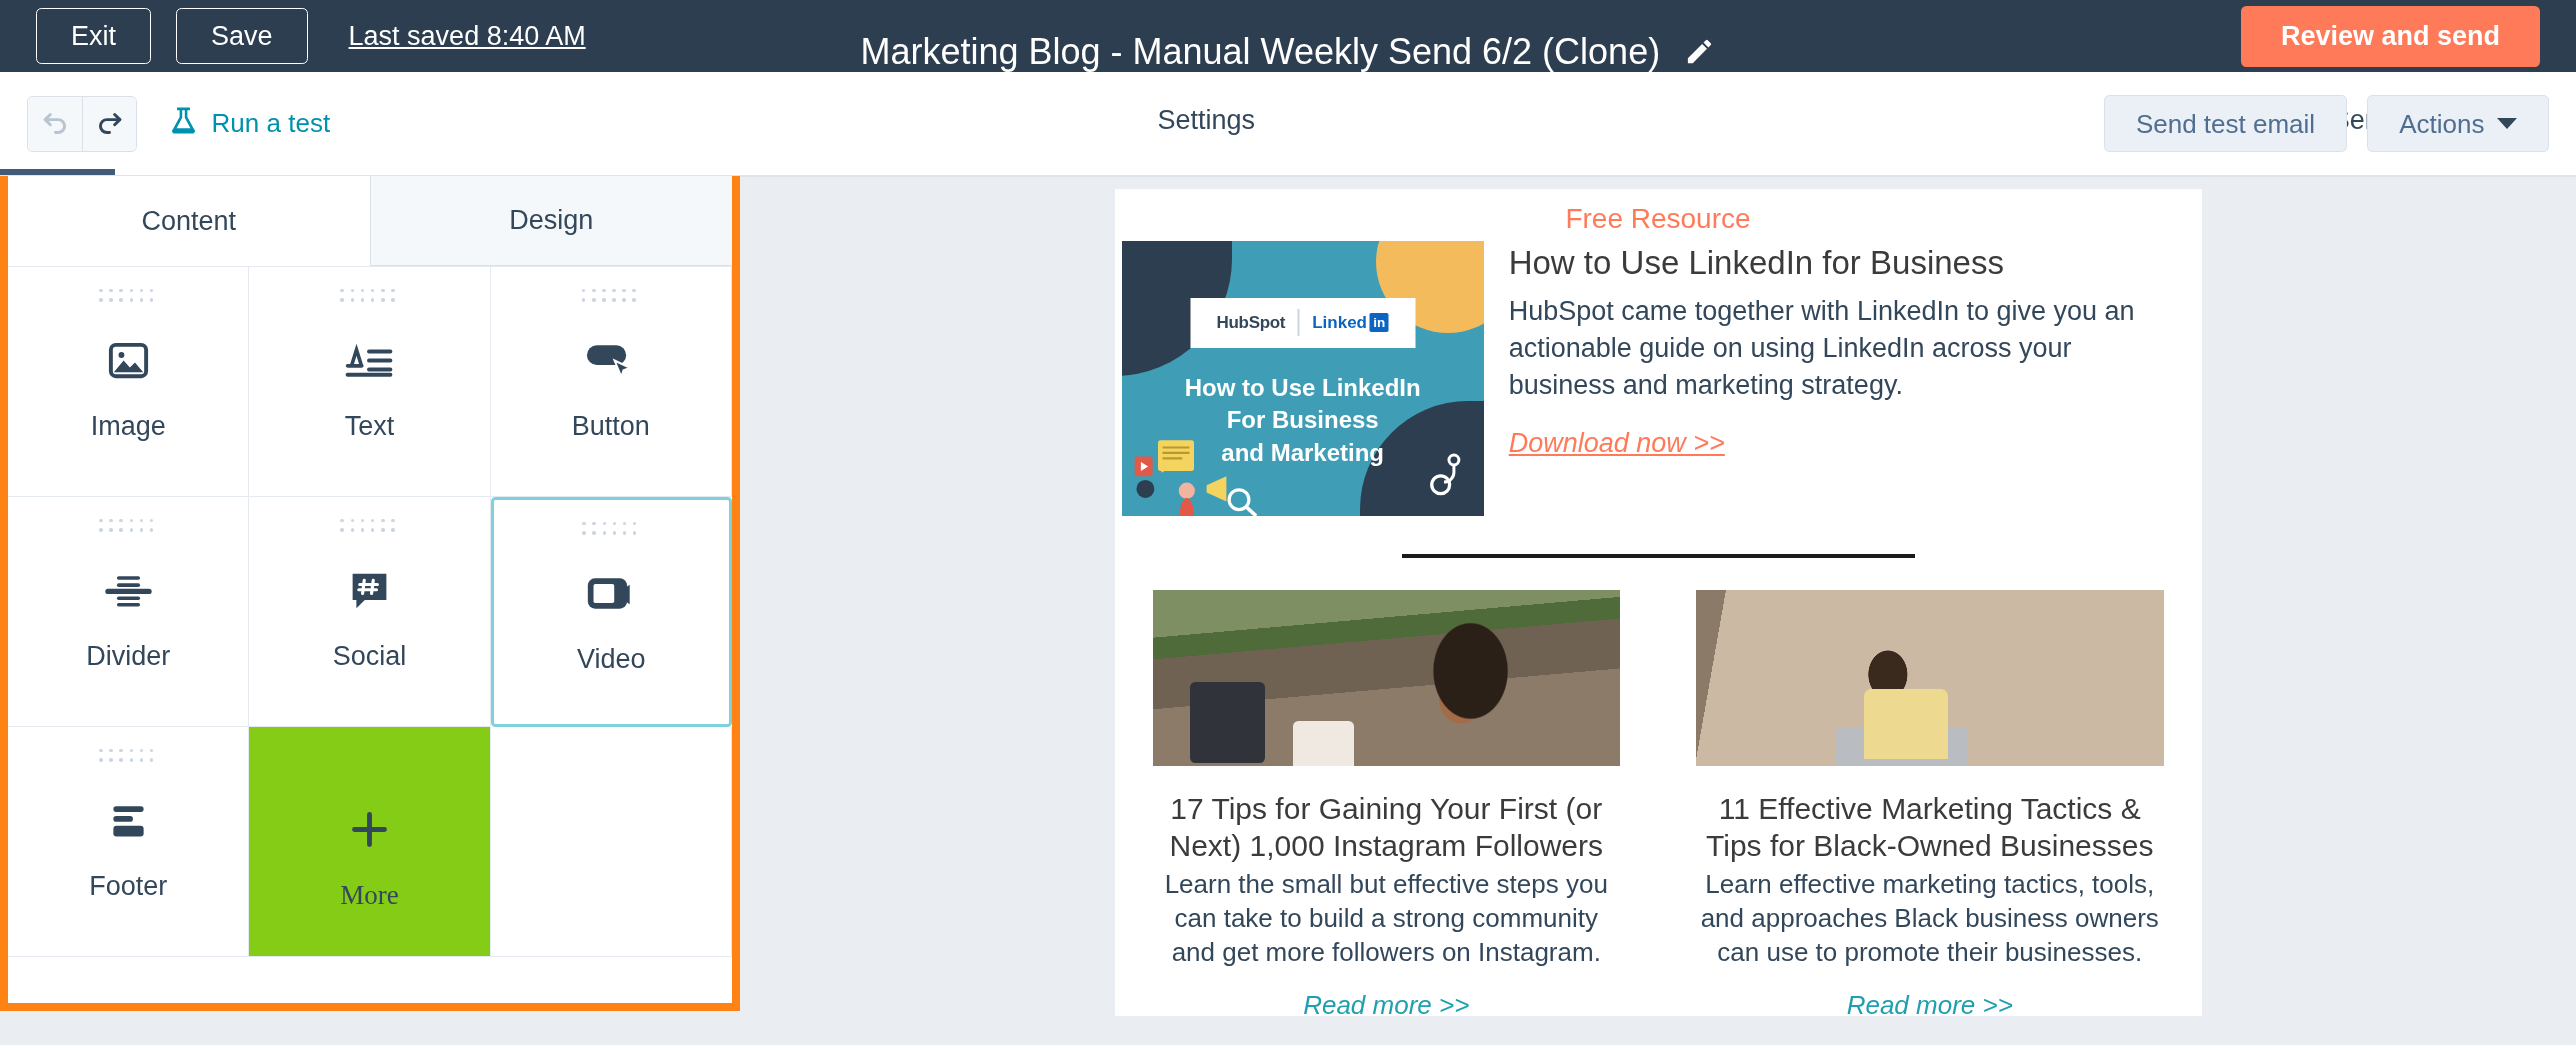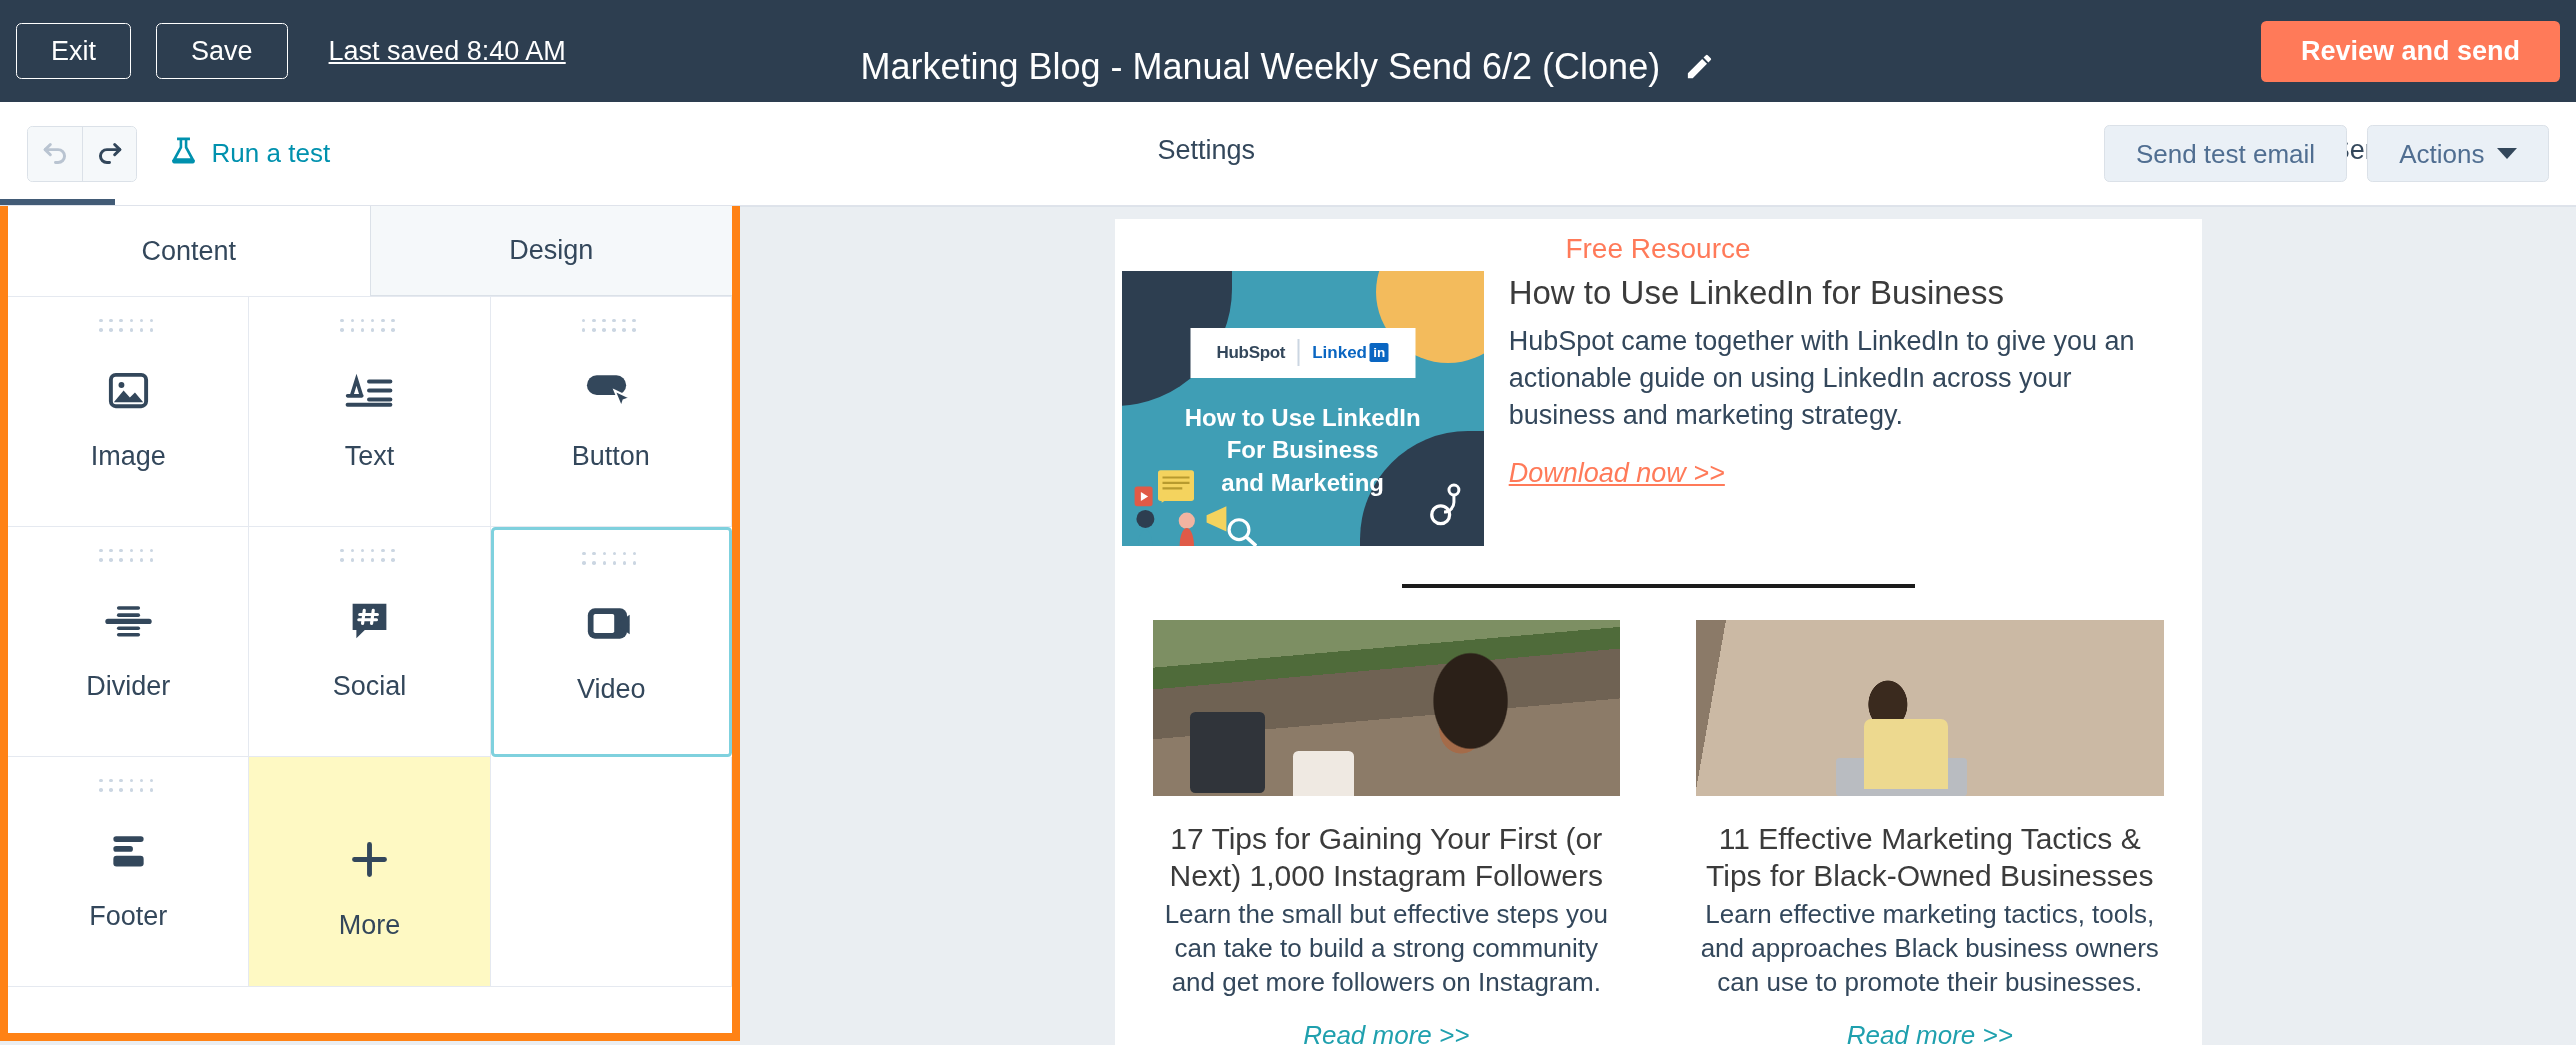--- a/index.html
+++ b/index.html
@@ -5,26 +5,26 @@
   * { box-sizing: border-box; margin: 0; padding: 0; }
   html, body {
     width: 2576px; height: 1046px;
     overflow: hidden;
     font-family: "Liberation Sans", sans-serif;
     background: #eaeef2;
   }
 
   
   .topbar {
-    height: 102px;
+    height: 72px;
     background: #2d3e50;
     display: flex;
     align-items: center;
     position: relative;
-    padding: 0 16px;
+    padding: 0 36px;
   }
   .tb-left { display: flex; align-items: center; gap: 25px; z-index:2;}
   .ghost-btn {
     border: 1.8px solid #ffffff;
     border-radius: 5.4px;
     background: transparent;
     color: #ffffff;
     font-size: 27px;
     font-family: "Liberation Sans", sans-serif;
     padding: 13.5px 34px;
@@ -195,21 +195,21 @@
     border-right: 1.8px solid #e5e9f0;
     border-bottom: 1.8px solid #e5e9f0;
     background: #ffffff;
     display: flex;
     flex-direction: column;
     align-items: center;
     cursor: grab;
     position: relative;
     padding-top: 21.6px;
   }
-  .tile.shaded { background: #fef9c3; }
+  .tile.shaded { background: #84cc16; font-family: Liberation Serif, serif; }
   .tile.selected {
     border: 3.6px solid #7fd1de;
     border-radius: 4.5px;
     z-index: 3;
   }
   .tile.empty { cursor: default; background: #ffffff; }
   .drag-dots {
     width: 58px; height: 16px;
     display: grid;
     grid-template-columns: repeat(6, 1fr);

